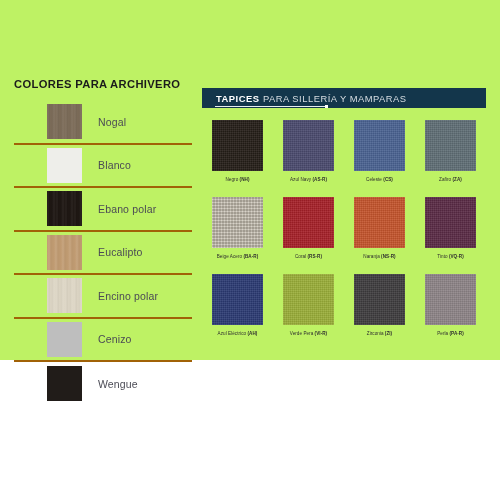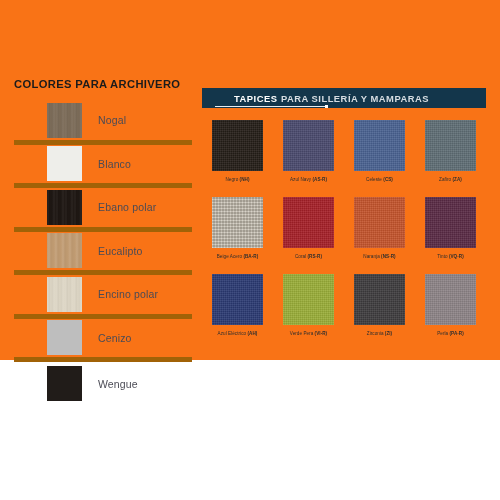--- a/index.html
+++ b/index.html
@@ -9,21 +9,21 @@
     height: 500px;
     background: #ffffff;
     font-family: "Liberation Sans", sans-serif;
     overflow: hidden;
   }
 
   #page {
     position: relative;
     width: 500px;
     height: 360px;
-    background: #f97316;
+    background: #bef264;
   }
 
   
   #finishes-panel {
     position: absolute;
     left: 14px;
     top: 78px;
     width: 178px;
   }
 
@@ -34,21 +34,21 @@
     color: #1b1b1b;
     margin-bottom: 11px;
     white-space: nowrap;
   }
 
   .finish-row {
     position: relative;
     display: flex;
     align-items: center;
     height: 43.5px;
-    border-bottom: 5px solid #a16207;
+    border-bottom: 2px solid #a16207;
   }
   .finish-row:last-child { border-bottom: none; }
 
   .finish-swatch {
     width: 35px;
     height: 35px;
     margin-left: 33px;
     flex: 0 0 auto;
     background-repeat: no-repeat;
   }
@@ -89,33 +89,33 @@
     left: 202px;
     top: 88px;
     width: 284px;
   }
 
   #fabrics-header {
     height: 20px;
     background: #13364b;
     display: flex;
     align-items: center;
-    padding-left: 32px;
+    padding-left: 14px;
     position: relative;
   }
   #fabrics-header-strong {
     font-size: 9.4px;
     font-weight: bold;
     color: #ffffff;
     letter-spacing: 0.5px;
     white-space: nowrap;
   }
   #fabrics-header-rest {
     font-size: 9.4px;
-    font-weight: bold;
+    font-weight: normal;
     color: #d6dde2;
     letter-spacing: 0.5px;
     margin-left: 3.5px;
     white-space: nowrap;
   }
   #fabrics-header-underline {
     position: absolute;
     left: 13px;
     bottom: 1px;
     width: 112px;

